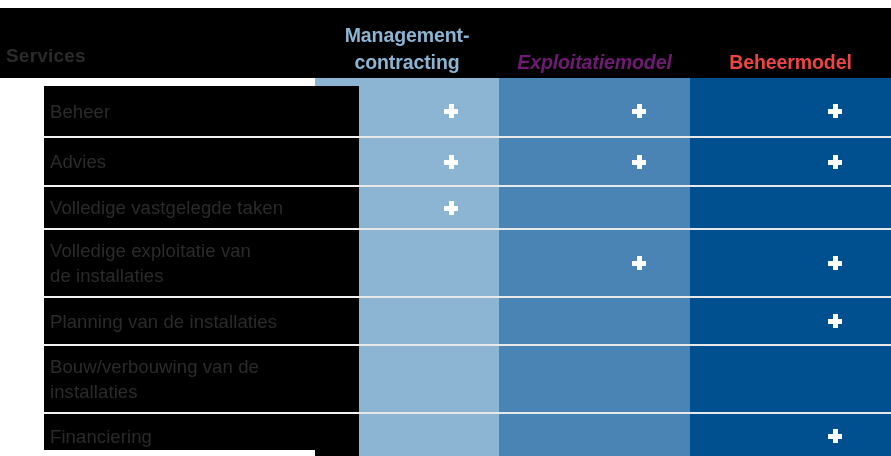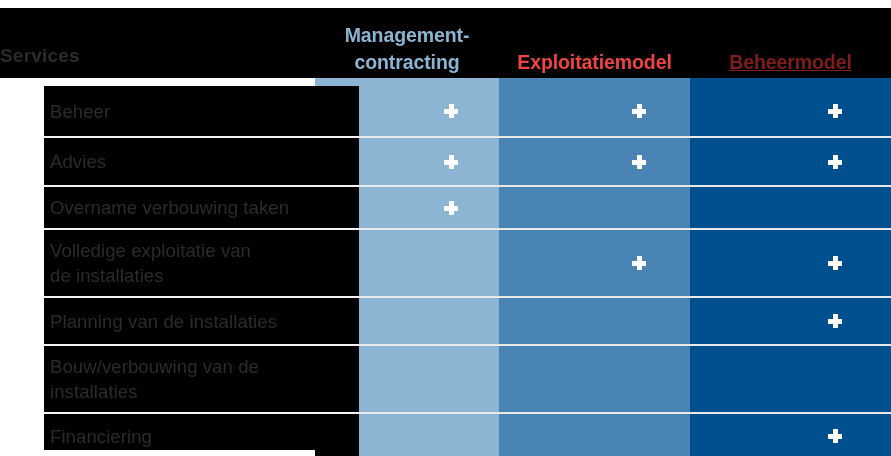--- a/index.html
+++ b/index.html
@@ -146,37 +146,37 @@
     height: 78px;
     display: flex;
     align-items: flex-end;
   }
   .hdr-services {
     flex: 0 0 315px;
     width: 315px;
     color: #2b2b2b;
     font-size: 19px;
     font-weight: bold;
-    padding: 0 0 11px 0;
+    padding: 0 0 11px 6px;
     box-sizing: border-box;
     letter-spacing: 0.2px;
   }
   .hdr-col {
     box-sizing: border-box;
     text-align: center;
     font-weight: bold;
     font-size: 19.5px;
     line-height: 27px;
     padding-bottom: 2px;
     white-space: pre-line;
     letter-spacing: -0.1px;
   }
   .hdr-col.c1 { flex: 0 0 184px; width: 184px; color: #8CB4D3; }
-  .hdr-col.c2 { flex: 0 0 191px; width: 191px; color: #ef4444; }
-  .hdr-col.c3 { flex: 0 0 201px; width: 201px; color: #7f1d1d; text-decoration: underline; }
+  .hdr-col.c2 { flex: 0 0 191px; width: 191px; color: #701a75; font-style: italic; }
+  .hdr-col.c3 { flex: 0 0 201px; width: 201px; color: #ef4444; }
 
   .bottom-edge {
     position: absolute;
     left: 0;
     top: 450px;
     width: 315px;
     height: 6px;
     background: #ffffff;
   }
 </style>
@@ -219,21 +219,21 @@
           <span class="plus"></span>
         </div>
         <div class="cell-mark c2">
           <span class="plus"></span>
         </div>
         <div class="cell-mark c3">
           <span class="plus"></span>
         </div>
       </div>
       <div class="row" style="top: 179px; height: 41px;">
-        <div class="cell-label">Overname verbouwing taken</div>
+        <div class="cell-label">Volledige vastgelegde taken</div>
         <div class="cell-mark c1">
           <span class="plus"></span>
         </div>
         <div class="cell-mark c2"></div>
         <div class="cell-mark c3"></div>
       </div>
       <div class="row" style="top: 222px; height: 66px;">
         <div class="cell-label">Volledige exploitatie van
 de installaties</div>
         <div class="cell-mark c1"></div>

